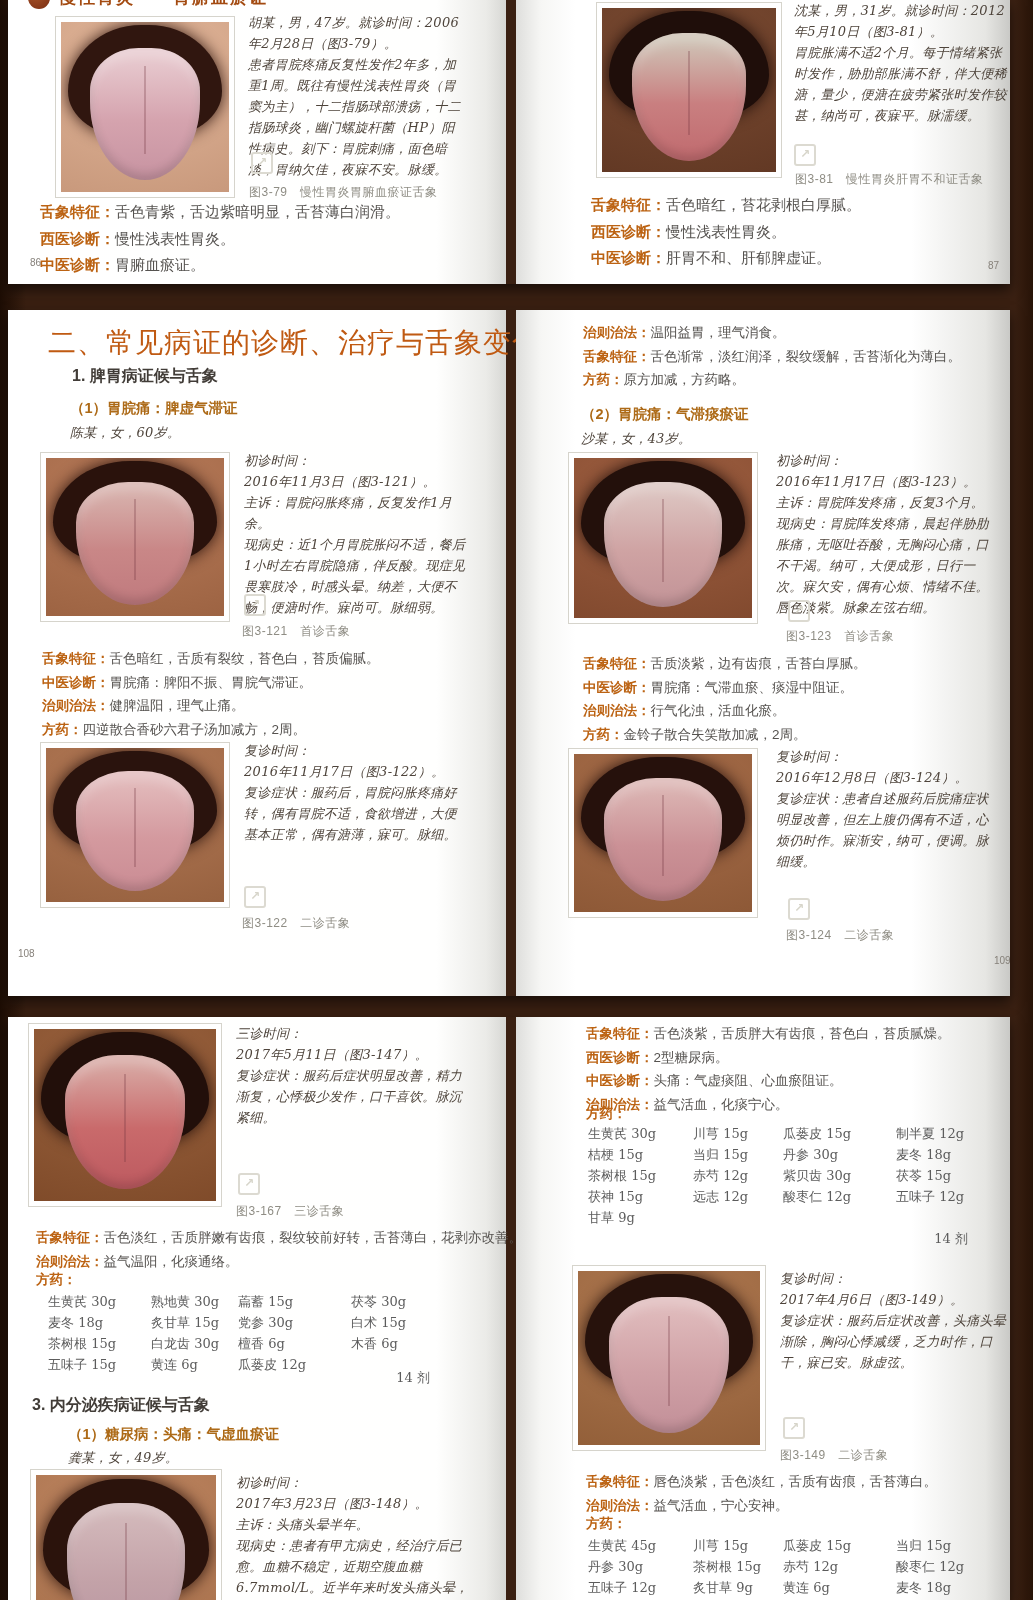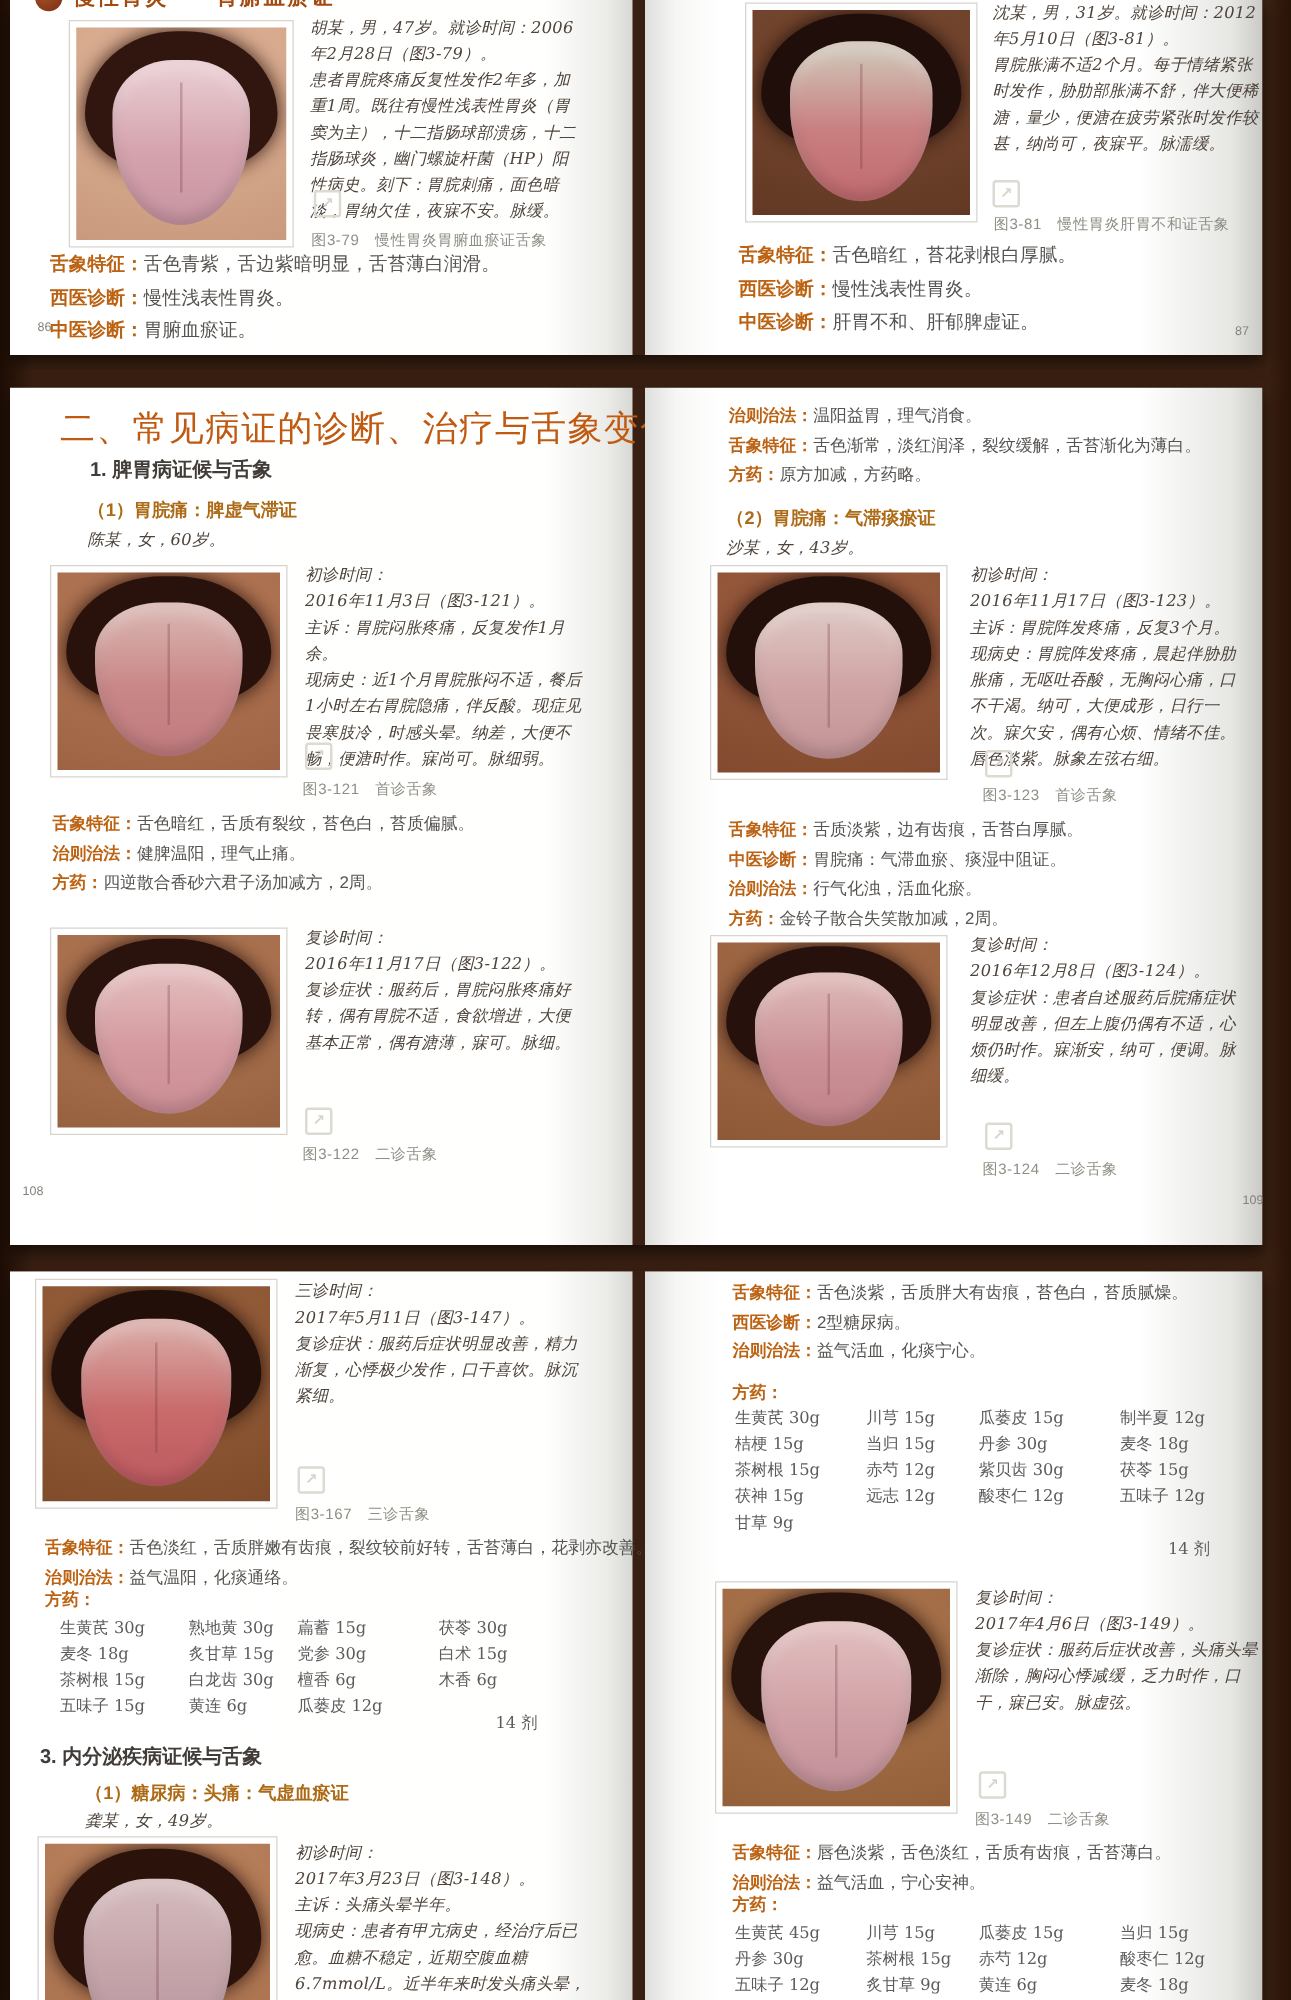--- a/index.html
+++ b/index.html
@@ -123,20 +123,21 @@
         </div>
       </figure>
       <div class="hand" style="left:236px;top:140px;width:224px">初诊时间：
 2016年11月3日（图3-121）。
 主诉：胃脘闷胀疼痛，反复发作1月余。
 现病史：近1个月胃脘胀闷不适，餐后1小时左右胃脘隐痛，伴反酸。现症见畏寒肢冷，时感头晕。纳差，大便不畅，便溏时作。寐尚可。脉细弱。</div>
       <span class="zoom-ic" style="left:236px;top:284px">↗</span>
       <div class="fig-cap" style="left:234px;top:313px">图3-121　首诊舌象</div>
       <div class="feats" style="left:34px;top:340px;width:458px">
           <div class="feat"><span class="feat-label">舌象特征：</span><span class="feat-text">舌色暗红，舌质有裂纹，苔色白，苔质偏腻。</span></div>
+          <div class="feat"><span class="feat-label">中医诊断：</span><span class="feat-text">胃脘痛：脾阳不振、胃脘气滞证。</span></div>
           <div class="feat"><span class="feat-label">治则治法：</span><span class="feat-text">健脾温阳，理气止痛。</span></div>
           <div class="feat"><span class="feat-label">方药：</span><span class="feat-text">四逆散合香砂六君子汤加减方，2周。</span></div>
         </div>
       <figure class="photo v122" style="left:32px;top:432px;width:190px;height:166px">
         <div class="img">
           <div class="mouth"></div>
           <div class="tongue"></div>
         </div>
       </figure>
       <div class="hand" style="left:236px;top:430px;width:224px">复诊时间：
@@ -235,20 +236,21 @@
       </figure>
       <div class="hand" style="left:228px;top:455px;width:238px">初诊时间：
 2017年3月23日（图3-148）。
 主诉：头痛头晕半年。
 现病史：患者有甲亢病史，经治疗后已愈。血糖不稳定，近期空腹血糖6.7mmol/L。近半年来时发头痛头晕，伴乏力，胸闷，偶有心悸，寐欠安。</div>
     </div>
     <div class="page pr">
       <div class="feats" style="left:70px;top:8px;width:416px">
           <div class="feat"><span class="feat-label">舌象特征：</span><span class="feat-text">舌色淡紫，舌质胖大有齿痕，苔色白，苔质腻燥。</span></div>
           <div class="feat"><span class="feat-label">西医诊断：</span><span class="feat-text">2型糖尿病。</span></div>
+          <div class="feat"><span class="feat-label">中医诊断：</span><span class="feat-text">头痛：气虚痰阻、心血瘀阻证。</span></div>
           <div class="feat"><span class="feat-label">治则治法：</span><span class="feat-text">益气活血，化痰宁心。</span></div>
         </div>
       <div class="fangyao" style="left:70px;top:88px">方药：</div>
       <div class="herb-grid hg-r" style="left:72px;top:108px;width:410px">
           <div>生黄芪 30g</div>
           <div>川芎 15g</div>
           <div>瓜蒌皮 15g</div>
           <div>制半夏 12g</div>
           <div>桔梗 15g</div>
           <div>当归 15g</div>

